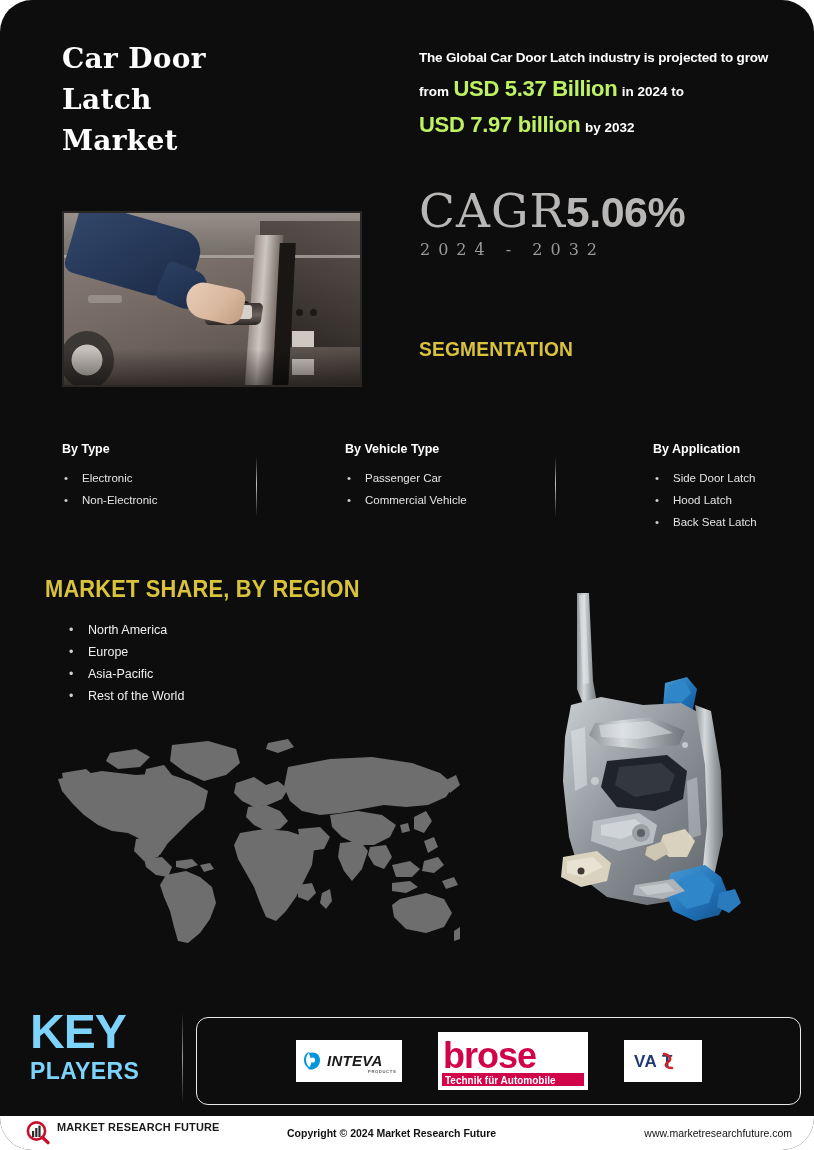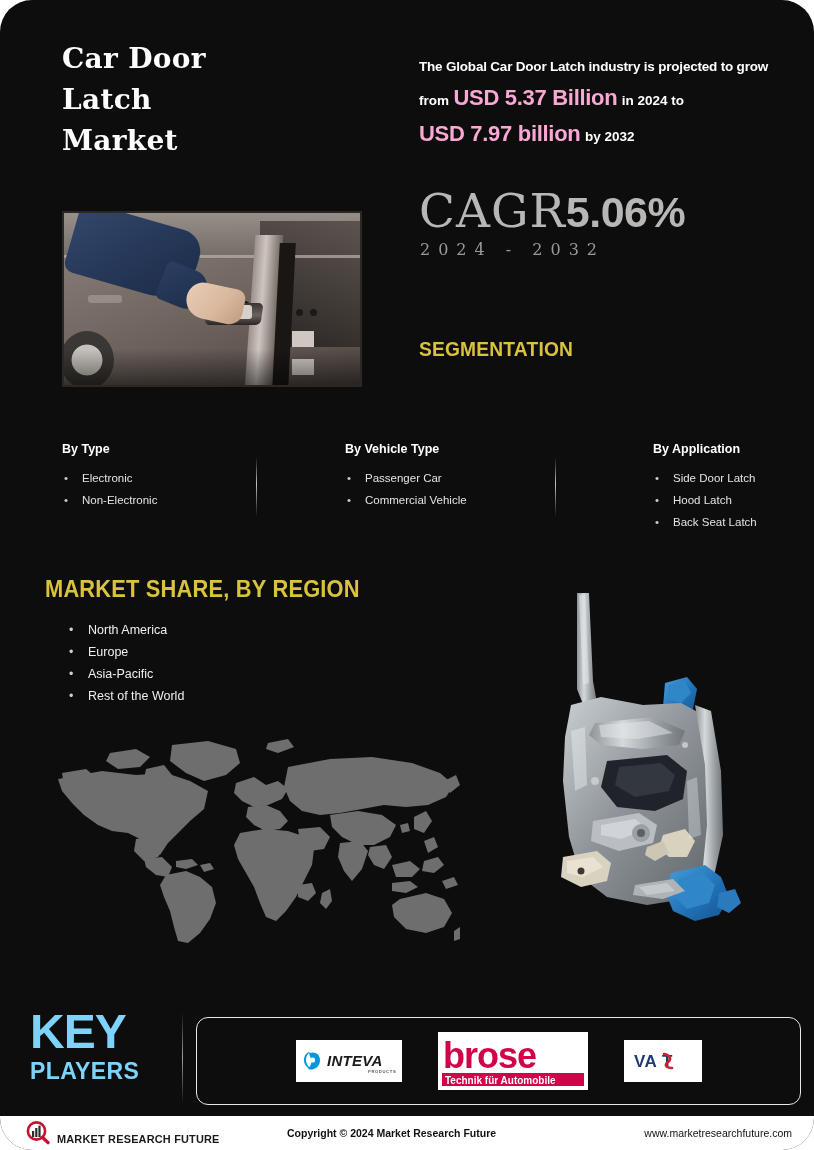--- a/index.html
+++ b/index.html
@@ -101,27 +101,27 @@
   }
   .ph-handlelt { left:168px; top:92px; width:20px; height:14px; background:#d6d0ca; border-radius:3px; }
   .ph-creaseA { left:24px; top:82px; width:34px; height:8px; background:#b4aca6; opacity:.5; border-radius:3px; }
   .ph-shadow {
     left:0; top:136px; width:300px; height:40px;
     background:linear-gradient(180deg,rgba(0,0,0,0) 0%,rgba(0,0,0,.55) 100%);
   }
 
   
   #headline {
-    position:absolute; left:419px; top:57px; width:378px;
+    position:absolute; left:419px; top:48px; width:378px;
     color:#ffffff;
     font-weight:bold;
     line-height:1.5;
   }
   #headline .lead { font-size:13.5px; letter-spacing:-.2px; }
-  #headline .big { font-size:22px; color:#f9a8d4; letter-spacing:-.3px; }
+  #headline .big { font-size:22px; color:#bef264; letter-spacing:-.3px; }
   #headline .sm { font-size:13.5px; }
   #headline .ln { display:block; white-space:nowrap; }
   #headline .ln2 { margin-top:4px; }
   #headline .ln3 { margin-top:3px; }
 
   
   #cagr {
     position:absolute; left:419px; top:183px;
     color:#b9b7b5;
     white-space:nowrap;
@@ -229,21 +229,21 @@
   .logo-tile svg { display:block; }
 
   
   #footer {
     position:absolute; left:0; top:1116px;
     width:814px; height:34px;
     background:#ffffff;
     display:flex; align-items:center;
   }
   #footer-brand {
-    position:absolute; left:26px; display:flex; align-items:flex-end; gap:7px;
+    position:absolute; left:26px; display:flex; align-items:flex-start; gap:7px;
   }
   #footer-brand-name {
     font-size:11.5px; font-weight:bold; color:#1a1a1a;
     letter-spacing:.2px; white-space:nowrap;
     transform:scaleX(.95); transform-origin:left center;
   }
   #footer-copyright {
     position:absolute; left:287px;
     font-size:10.5px; font-weight:bold; color:#111111; white-space:nowrap;
   }

